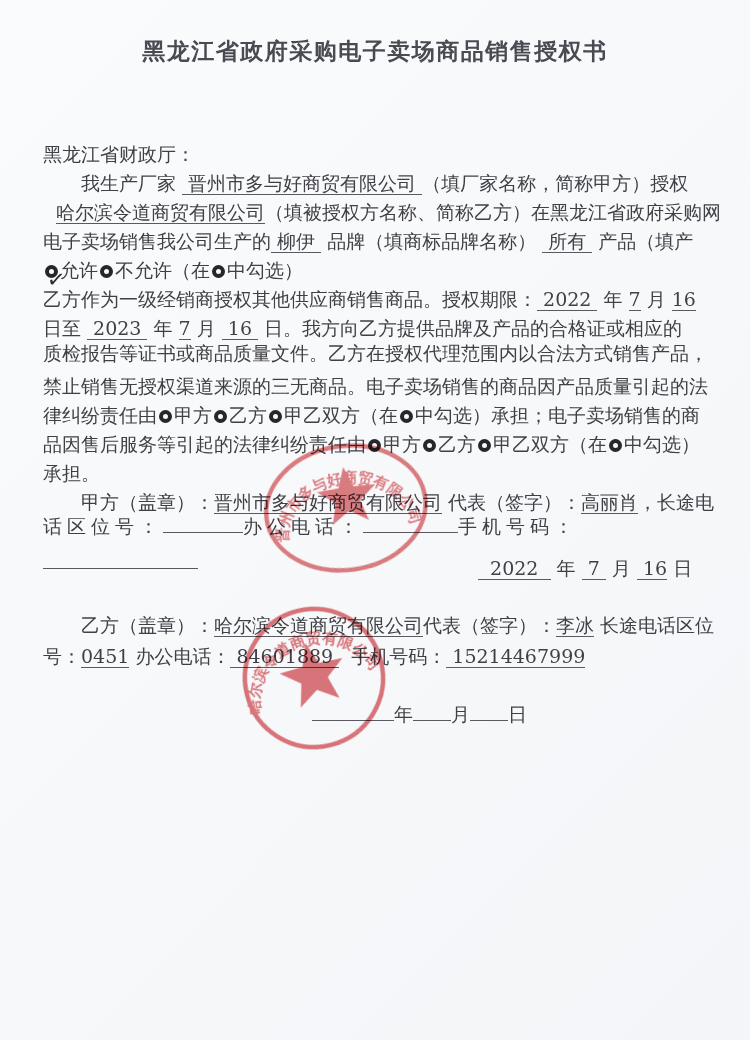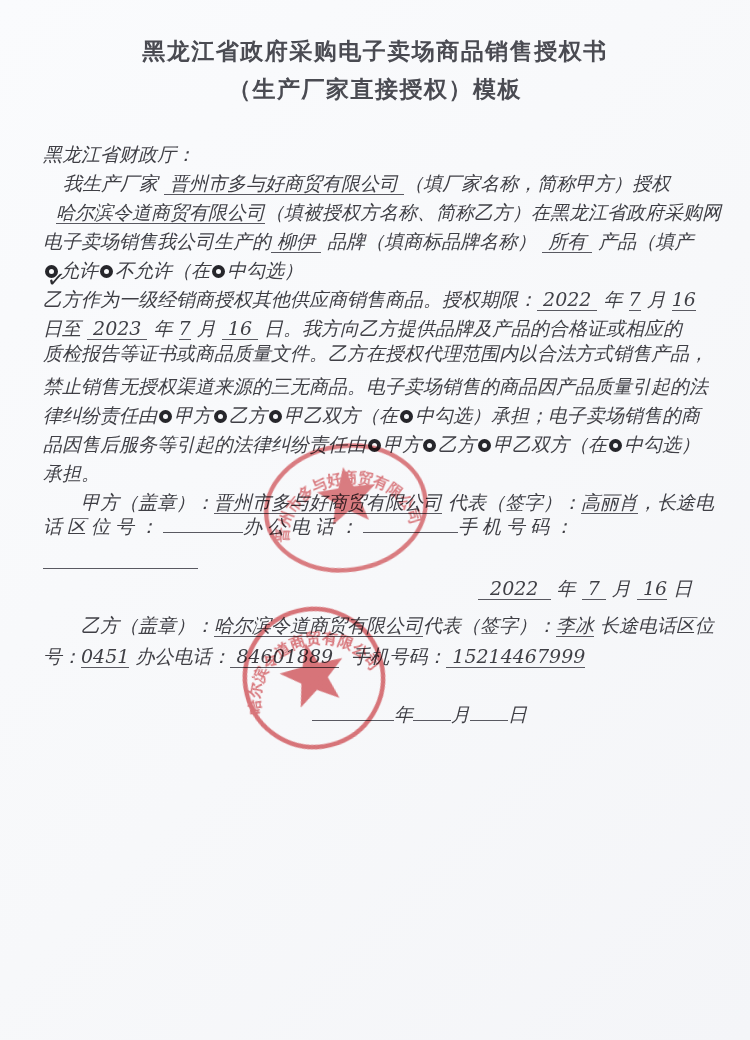--- a/index.html
+++ b/index.html
@@ -5,21 +5,21 @@
   html,body{margin:0;padding:0;}
   body{width:750px;height:1040px;background:#e9eaec;font-family:"DejaVu Serif",serif;}
   .page{position:relative;width:750px;height:1040px;overflow:hidden;
         background:linear-gradient(135deg,#fafbfd 0%,#f7f8fa 55%,#f4f5f8 100%);}
   .title1,.title2{position:absolute;left:0;width:750px;text-align:center;
         font-family:"DejaVu Sans",sans-serif;font-weight:700;color:#4a4b52;
         font-size:23px;letter-spacing:1.5px;}
   .title1{top:36px;}
   .title2{top:74px;}
   .line{position:absolute;white-space:nowrap;font-size:19px;color:var(--ink,#3f3f45);
-        height:26px;line-height:26px;font-style:italic;}
+        height:26px;line-height:26px;}
   .t{white-space:pre;}
   .u{white-space:pre;border-bottom:1.5px solid #595961;}
   .blank{display:inline-block;height:19px;border-bottom:1.5px solid #595961;
         vertical-align:baseline;}
   .ring{display:inline-block;width:13px;height:13px;box-sizing:border-box;
         border:4px solid #26262b;border-radius:50%;vertical-align:-1px;
         margin:0 2px;position:relative;}
   .chk{position:absolute;left:-2px;top:0px;font-size:22px;line-height:22px;
         font-family:"DejaVu Sans",sans-serif;font-weight:700;color:#2c2c30;
         transform:rotate(6deg);}
@@ -28,39 +28,38 @@
   .stamp-star{fill:var(--stamp,#d95f64);}
   .stamp-text{fill:var(--stamp,#d95f64);font-size:15px;
         font-family:"DejaVu Sans",sans-serif;font-weight:600;}
 </style>
 </head>
 <body>
 
 <div class="page">
 
   <div class="title1">黑龙江省政府采购电子卖场商品销售授权书</div>
-  <div class="title2">（生产厂家直接授权）模板</div>
 
   <div id="doc-body">
       <div class="line" style="left: 43px; top: 141px;"><span class="t">黑龙江省财政厅：</span></div>
-      <div class="line" style="left: 25px; top: 170px;"><span class="t">　　我生产厂家 </span><span class="u"> 晋州市多与好商贸有限公司 </span><span class="t">（填厂家名称，简称甲方）授权</span></div>
+      <div class="line" style="left: 43px; top: 170px;"><span class="t">　　我生产厂家 </span><span class="u"> 晋州市多与好商贸有限公司 </span><span class="t">（填厂家名称，简称甲方）授权</span></div>
       <div class="line" style="left: 43px; top: 199px; margin-left: 13px;"><span class="u">哈尔滨令道商贸有限公司</span><span class="t">（填被授权方名称、简称乙方）在黑龙江省政府采购网</span></div>
       <div class="line" style="left: 43px; top: 228px;"><span class="t">电子卖场销售我公司生产的</span><span class="u"> 柳伊 </span><span class="t"> 品牌（填商标品牌名称） </span><span class="u"> 所有 </span><span class="t"> 产品（填产</span></div>
       <div class="line" style="left: 43px; top: 257px;"><span class="ring"><span class="chk">✓</span></span><span class="t">允许</span><span class="ring"></span><span class="t">不允许（在</span><span class="ring"></span><span class="t">中勾选）</span></div>
       <div class="line" style="left: 43px; top: 286px;"><span class="t">乙方作为一级经销商授权其他供应商销售商品。授权期限：</span><span class="u"> 2022 </span><span class="t"> 年 </span><span class="u">7</span><span class="t"> 月 </span><span class="u">16</span></div>
       <div class="line" style="left: 43px; top: 315px;"><span class="t">日至 </span><span class="u"> 2023 </span><span class="t"> 年 </span><span class="u">7</span><span class="t"> 月 </span><span class="u"> 16 </span><span class="t"> 日。我方向乙方提供品牌及产品的合格证或相应的</span></div>
       <div class="line" style="left: 43px; top: 340px;"><span class="t">质检报告等证书或商品质量文件。乙方在授权代理范围内以合法方式销售产品，</span></div>
       <div class="line" style="left: 43px; top: 373px;"><span class="t">禁止销售无授权渠道来源的三无商品。电子卖场销售的商品因产品质量引起的法</span></div>
       <div class="line" style="left: 43px; top: 402px;"><span class="t">律纠纷责任由</span><span class="ring"></span><span class="t">甲方</span><span class="ring"></span><span class="t">乙方</span><span class="ring"></span><span class="t">甲乙双方（在</span><span class="ring"></span><span class="t">中勾选）承担；电子卖场销售的商</span></div>
       <div class="line" style="left: 43px; top: 431px;"><span class="t">品因售后服务等引起的法律纠纷责任由</span><span class="ring"></span><span class="t">甲方</span><span class="ring"></span><span class="t">乙方</span><span class="ring"></span><span class="t">甲乙双方（在</span><span class="ring"></span><span class="t">中勾选）</span></div>
       <div class="line" style="left: 43px; top: 460px;"><span class="t">承担。</span></div>
       <div class="line" style="left: 43px; top: 489px;"><span class="t">　　甲方（盖章）：</span><span class="u">晋州市多与好商贸有限公司</span><span class="t"> 代表（签字）：</span><span class="u">高丽肖</span><span class="t">，长途电</span></div>
       <div class="line" style="left: 43px; top: 513px; letter-spacing: 5px;"><span class="t">话区位号：</span><span class="blank" style="width: 80px;"></span><span class="t">办公电话：</span><span class="blank" style="width: 95px;"></span><span class="t">手机号码：</span></div>
       <div class="line" style="left: 43px; top: 549px;"><span class="blank" style="width: 155px;"></span></div>
-      <div class="line" style="left: 478px; top: 575px;"><span class="u">  2022  </span><span class="t"> 年 </span><span class="u"> 7 </span><span class="t"> 月 </span><span class="u"> 16</span><span class="t"> 日</span></div>
+      <div class="line" style="left: 478px; top: 555px;"><span class="u">  2022  </span><span class="t"> 年 </span><span class="u"> 7 </span><span class="t"> 月 </span><span class="u"> 16</span><span class="t"> 日</span></div>
       <div class="line" style="left: 43px; top: 612px;"><span class="t">　　乙方（盖章）：</span><span class="u">哈尔滨令道商贸有限公司</span><span class="t">代表（签字）：</span><span class="u">李冰</span><span class="t"> 长途电话区位</span></div>
       <div class="line" style="left: 43px; top: 643px;"><span class="t">号：</span><span class="u">0451</span><span class="t"> 办公电话：</span><span class="u"> 84601889 </span><span class="t">  手机号码：</span><span class="u"> 15214467999</span></div>
       <div class="line" style="left: 312px; top: 701px;"><span class="blank" style="width: 82px;"></span><span class="t">年</span><span class="blank" style="width: 38px;"></span><span class="t">月</span><span class="blank" style="width: 38px;"></span><span class="t">日</span></div>
     </div>
 
   <svg class="stamp" style="left:260px;top:440px;opacity:.8;transform:rotate(-8deg);" width="172" height="138" viewBox="0 0 172 138">
     <ellipse class="stamp-ring" cx="86" cy="68" rx="80" ry="62"></ellipse>
     <polygon class="stamp-star" points="0,-1 0.2469,-0.3399 0.9511,-0.309 0.3996,0.1298 0.5878,0.809 0,0.42 -0.5878,0.809 -0.3996,0.1298 -0.9511,-0.309 -0.2469,-0.3399" transform="translate(89,58) scale(31)"></polygon>
     <path id="arcA" fill="none" d="M 24 94 A 62 51 0 0 1 148 94"></path>
     <text class="stamp-text">

